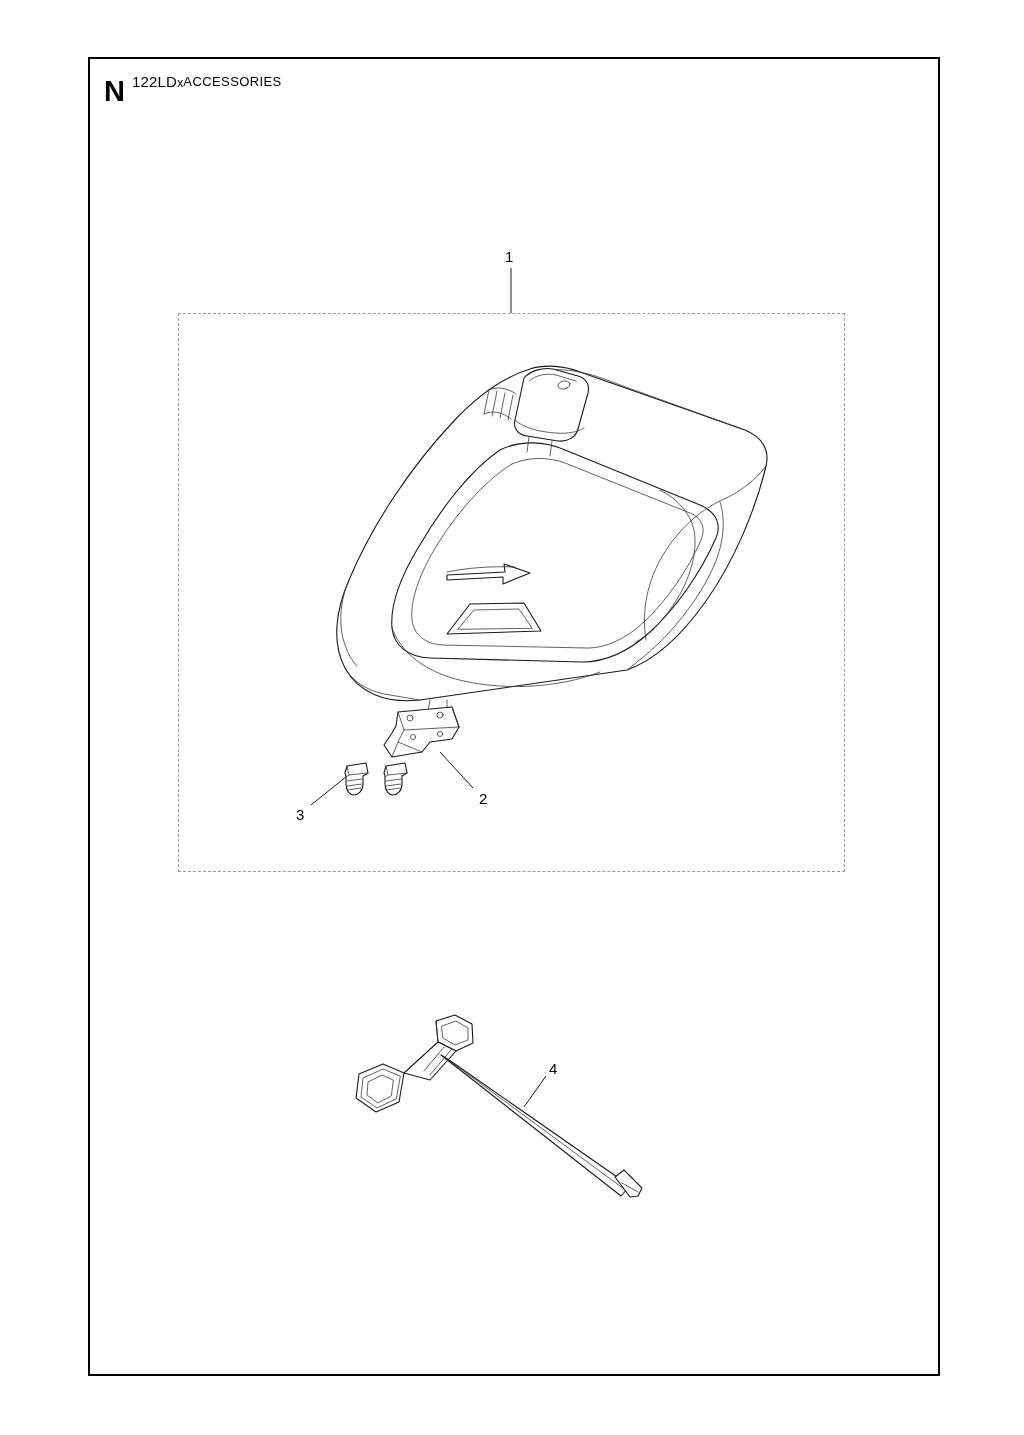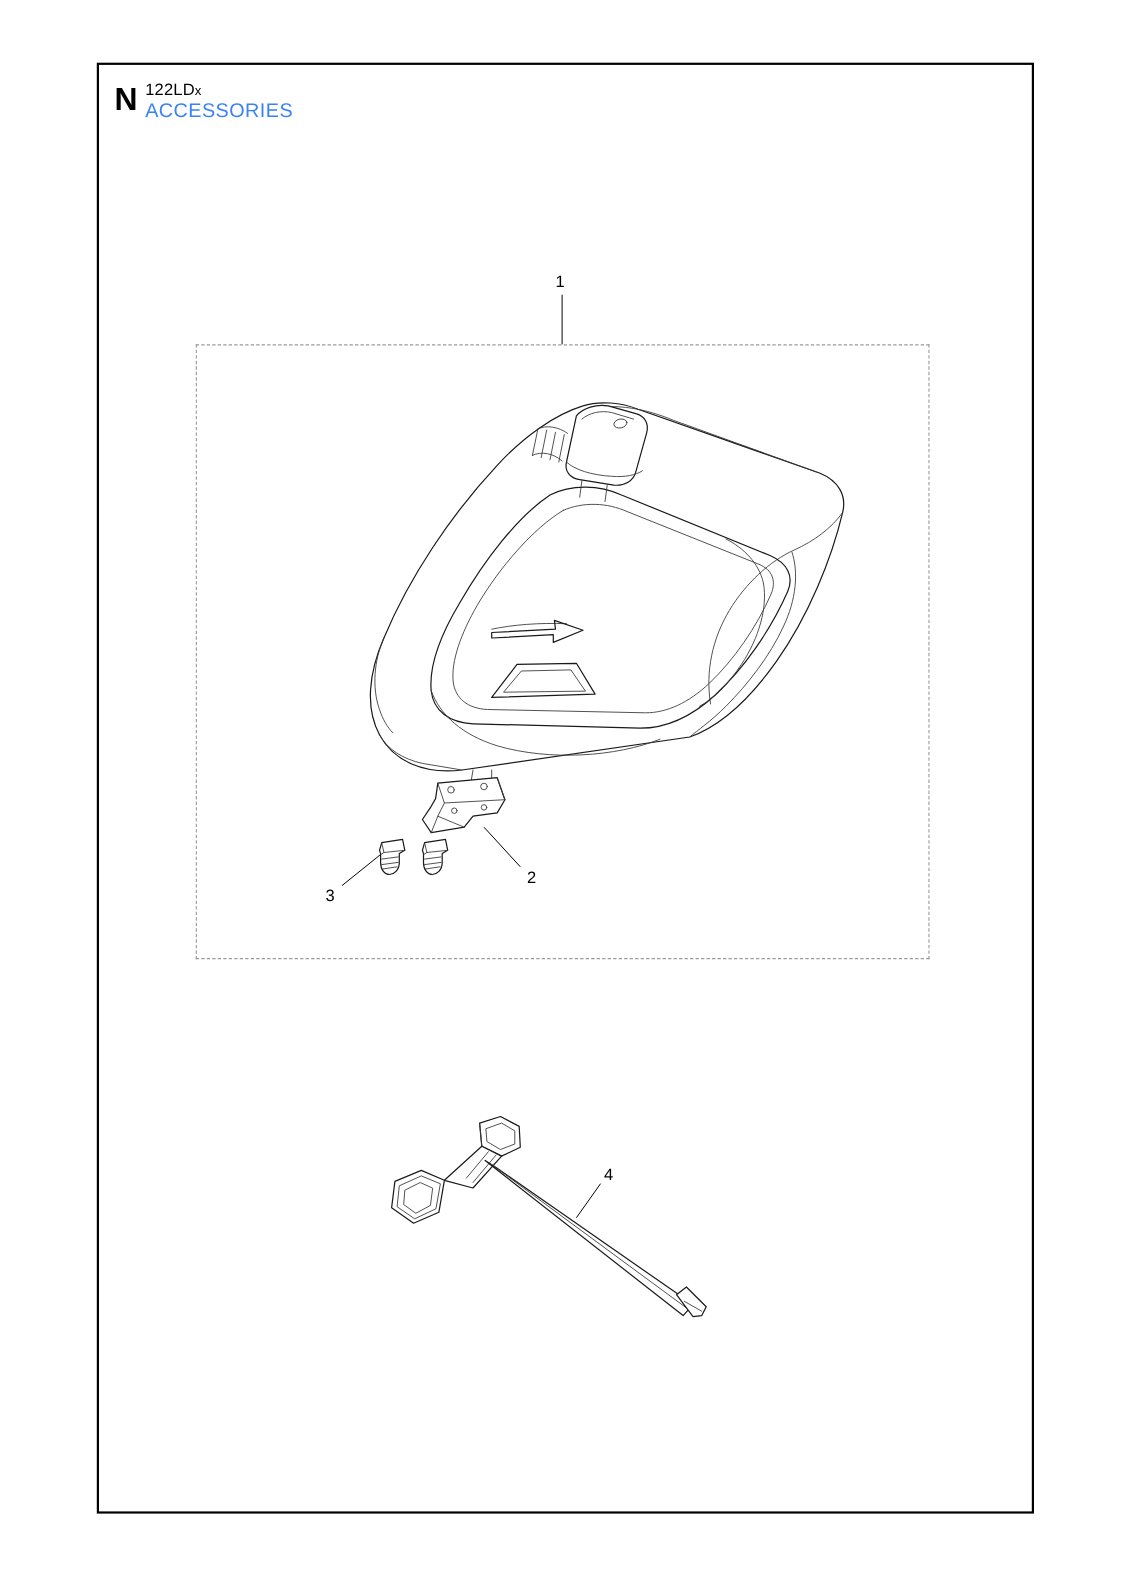--- a/index.html
+++ b/index.html
@@ -43,39 +43,39 @@
     font-family: "Liberation Sans", sans-serif;
     font-size: 29px;
     font-weight: bold;
     line-height: 30px;
     color: #000;
     margin-right: 7px;
     margin-top: 4px;
   }
   .header-text {
     display: flex;
-    flex-direction: column;
+    flex-direction: row;
     justify-content: flex-start;
     padding-top: 1px;
   }
   .model-line {
     font-size: 15px;
     letter-spacing: 0.2px;
     line-height: 17px;
     color: #000;
     white-space: nowrap;
   }
   .model-line .sub {
     font-size: 12px;
   }
   .section-title {
-    font-size: 18px;
+    font-size: 13px;
     letter-spacing: 0.4px;
     line-height: 18px;
-    color: #3b82f6;
+    color: #000000;
     white-space: nowrap;
   }
   
   .kit-box {
     position: absolute;
     left: 178px;
     top: 313px;
     width: 667px;
     height: 559px;
     border: 1px dashed #9a9a9a;

